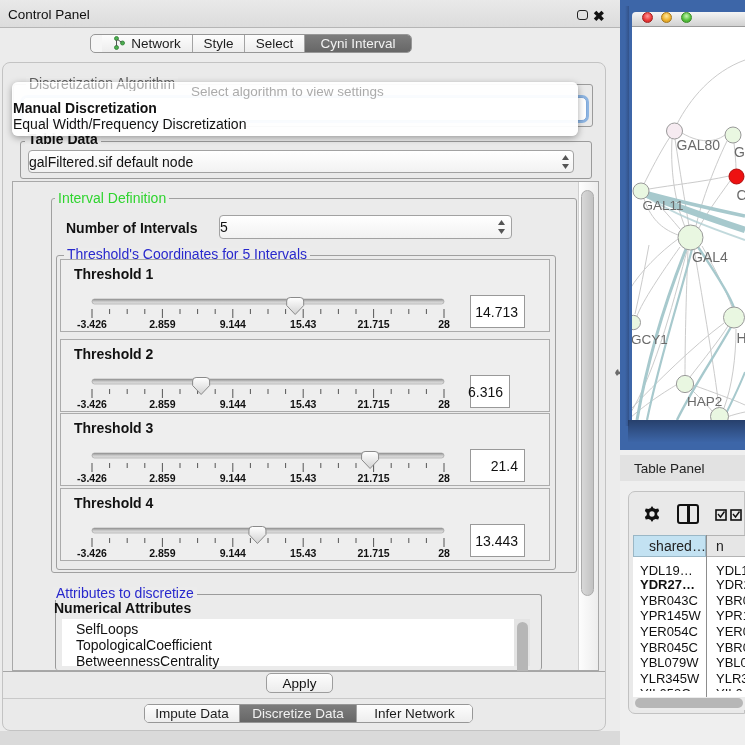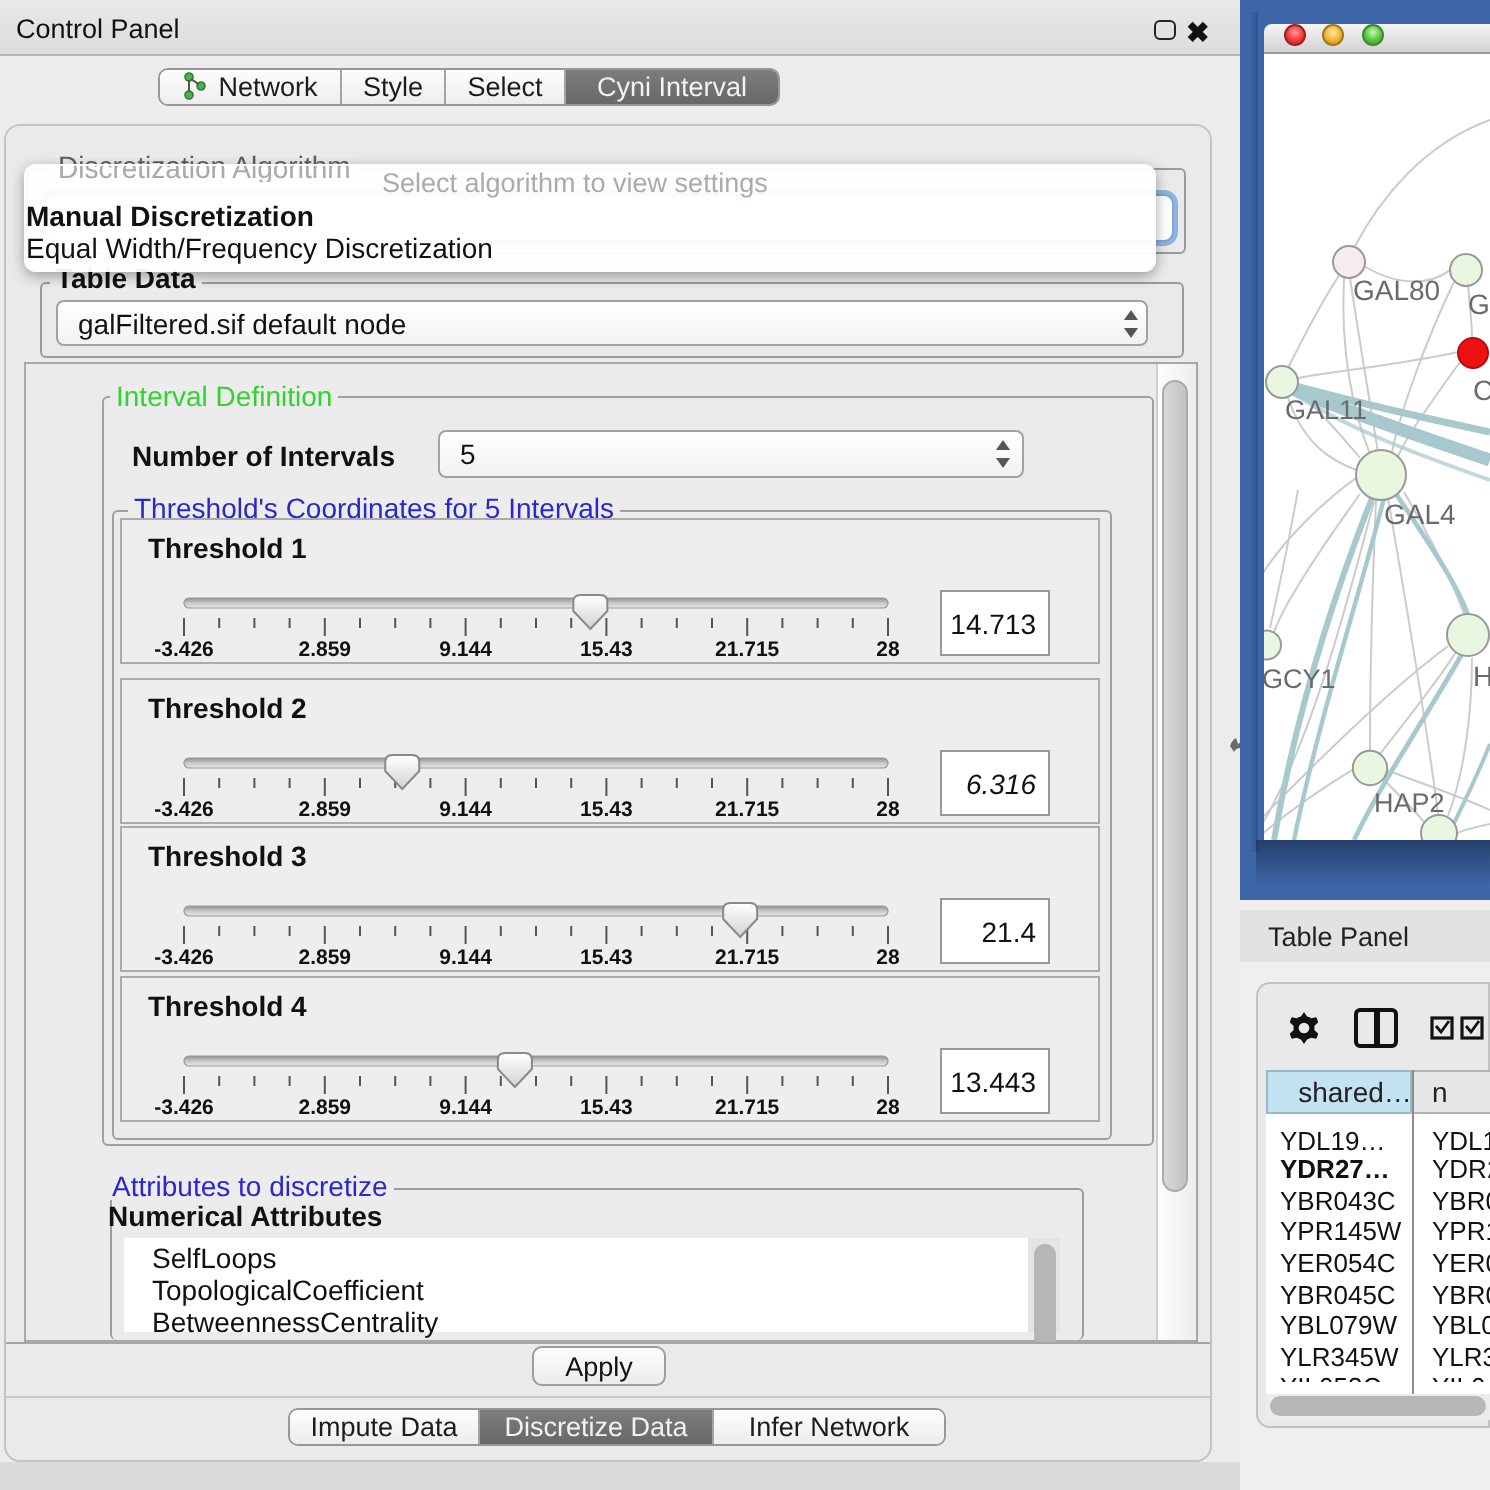--- a/index.html
+++ b/index.html
@@ -5,41 +5,41 @@
   * { margin:0; padding:0; box-sizing:border-box; }
   html,body { width:745px; height:745px; overflow:hidden; }
   body { font-family:"Liberation Sans", sans-serif; background:#ececec; position:relative; }
   .abs { position:absolute; }
   .tbar { position:absolute; display:flex; border:1px solid #979797; border-radius:5px; background:#f6f6f6; overflow:hidden; height:19px; }
   .tbar .seg { display:flex; align-items:center; justify-content:center; font-size:13.5px; color:#1c1c1c; border-right:1px solid #a3a3a3; background:linear-gradient(#fdfdfd,#ededed); white-space:nowrap; }
   .tbar .seg:last-child { border-right:none; }
   .tbar .seg.dark { background:linear-gradient(#7d7d7d,#676767); color:#f2f2f2; }
   .tbox { position:absolute; border:1px solid #9b9b9b; border-radius:3px; }
   .tbox-title { position:absolute; font-size:14px; background:#ececec; padding:0 3px; line-height:13px; }
-  .combo { position:absolute; background:linear-gradient(#ffffff,#f2f2f2); border:1px solid #a2a2a2; border-radius:4px; font-size:14px; color:#111; display:flex; align-items:center; padding-left:10px; }
+  .combo { position:absolute; background:linear-gradient(#ffffff,#f2f2f2); border:1px solid #a2a2a2; border-radius:4px; font-size:14px; color:#111; display:flex; align-items:center; }
   .spin { position:absolute; width:9px; color:#444; }
   .spin svg { display:block; }
   .vfield { position:absolute; background:#fff; border:1px solid #999; font-size:14px; color:#111; display:flex; align-items:center; justify-content:flex-end; padding-right:6px; }
   .thr { position:absolute; left:60px; width:490px; height:73px; border:1px solid #ababab; background:#eeeeee; }
   .thr .tl { position:absolute; left:13px; top:6px; font-size:14px; font-weight:bold; color:#111; }
 </style>
 </head>
 <body>
 
 <div class="abs" style="left:0;top:0;width:745px;height:28px;background:linear-gradient(#e9e9e9,#dcdcdc);border-bottom:1px solid #b5b5b5;"></div>
 <div class="abs" style="left:8px;top:7px;font-size:13.5px;color:#111;">Control Panel</div>
 <div class="abs" style="left:577px;top:10px;width:11px;height:10px;border:1.5px solid #222;border-radius:3px;"></div>
 <div class="abs" style="left:593px;top:8px;width:14px;height:14px;font-size:14px;font-weight:bold;color:#111;">✖</div>
 
 <div class="abs" style="left:0;top:29px;width:620px;height:716px;background:#ececec;"></div>
 
 <div class="abs" style="left:2px;top:62px;width:604px;height:669px;background:#eaeaea;border:1px solid #c3c3c3;border-radius:8px;"></div>
 <div class="abs" style="left:0;top:731px;width:620px;height:14px;background:#dadada;"></div>
 
-<div class="tbar" style="left:79px;top:33.5px;">
+<div class="tbar" style="left:90px;top:33.5px;padding-left:11px;">
   <div class="seg" style="width:91px;"><svg width="13" height="14" viewBox="0 0 13 14" style="margin-right:5px">
         <circle cx="3.5" cy="2.5" r="2" fill="#4caf50" stroke="#2e7d32" stroke-width="0.8"></circle>
         <circle cx="3.5" cy="11.5" r="2" fill="#4caf50" stroke="#2e7d32" stroke-width="0.8"></circle>
         <circle cx="9.5" cy="7" r="2" fill="#4caf50" stroke="#2e7d32" stroke-width="0.8"></circle>
         <path d="M3.5 4 L3.5 10 M4.5 3.5 L8.5 6.2" stroke="#555" stroke-width="1" fill="none"></path>
       </svg>Network</div>
   <div class="seg" style="width:52px;">Style</div>
   <div class="seg" style="width:60px;">Select</div>
   <div class="seg dark" style="width:106px;">Cyni Interval</div>
 </div>
@@ -169,21 +169,21 @@
         <line x1="365.4" y1="25" x2="365.4" y2="30" stroke="#555" stroke-width="1"></line>
         <line x1="383" y1="25" x2="383" y2="34" stroke="#555" stroke-width="1"></line>
         <text x="31" y="44" font-size="10.5" font-weight="bold" fill="#111" text-anchor="middle" font-family="Liberation Sans">-3.426</text>
         <text x="101.4" y="44" font-size="10.5" font-weight="bold" fill="#111" text-anchor="middle" font-family="Liberation Sans">2.859</text>
         <text x="171.8" y="44" font-size="10.5" font-weight="bold" fill="#111" text-anchor="middle" font-family="Liberation Sans">9.144</text>
         <text x="242.2" y="44" font-size="10.5" font-weight="bold" fill="#111" text-anchor="middle" font-family="Liberation Sans">15.43</text>
         <text x="312.6" y="44" font-size="10.5" font-weight="bold" fill="#111" text-anchor="middle" font-family="Liberation Sans">21.715</text>
         <text x="383" y="44" font-size="10.5" font-weight="bold" fill="#111" text-anchor="middle" font-family="Liberation Sans">28</text>
         <path d="M 131.61932794501368 21.5 L 131.61932794501368 17 Q 131.61932794501368 13.5 135.11932794501368 13.5 L 145.11932794501368 13.5 Q 148.61932794501368 13.5 148.61932794501368 17 L 148.61932794501368 21.5 L 140.11932794501368 30.5 Z" fill="url(#th1)" stroke="#8a8a8a" stroke-width="1"></path>
       </svg>
-      <div class="vfield" style="left:409px;top:35px;width:55px;height:33px;font-style:italic;">6.316</div>
+      <div class="vfield" style="left:409px;top:35px;width:40px;height:33px;">6.316</div>
     </div>
     <div class="thr" style="top:413px;">
       <div class="tl">Threshold 3</div>
       <svg class="abs" style="left:0;top:24px;" width="420" height="48" viewBox="0 0 420 48">
         <defs>
           <linearGradient id="tk2" x1="0" y1="0" x2="0" y2="1">
             <stop offset="0" stop-color="#8f8f8f"></stop>
             <stop offset="0.5" stop-color="#c8c8c8"></stop>
             <stop offset="1" stop-color="#e8e8e8"></stop>
           </linearGradient>

